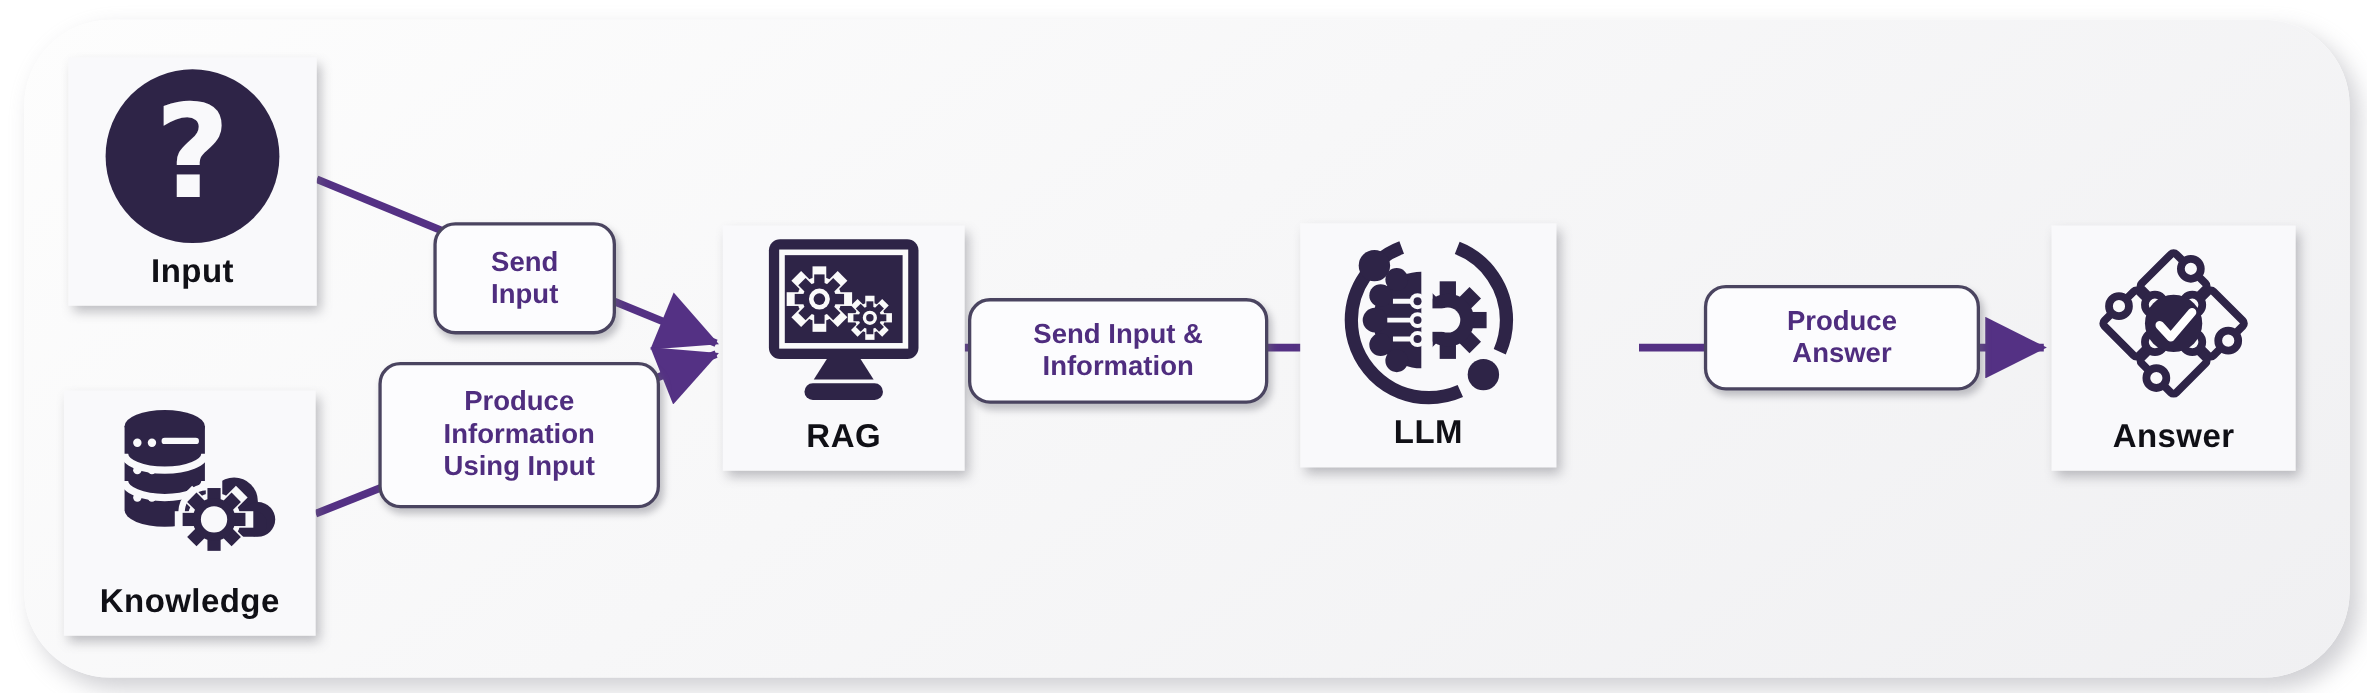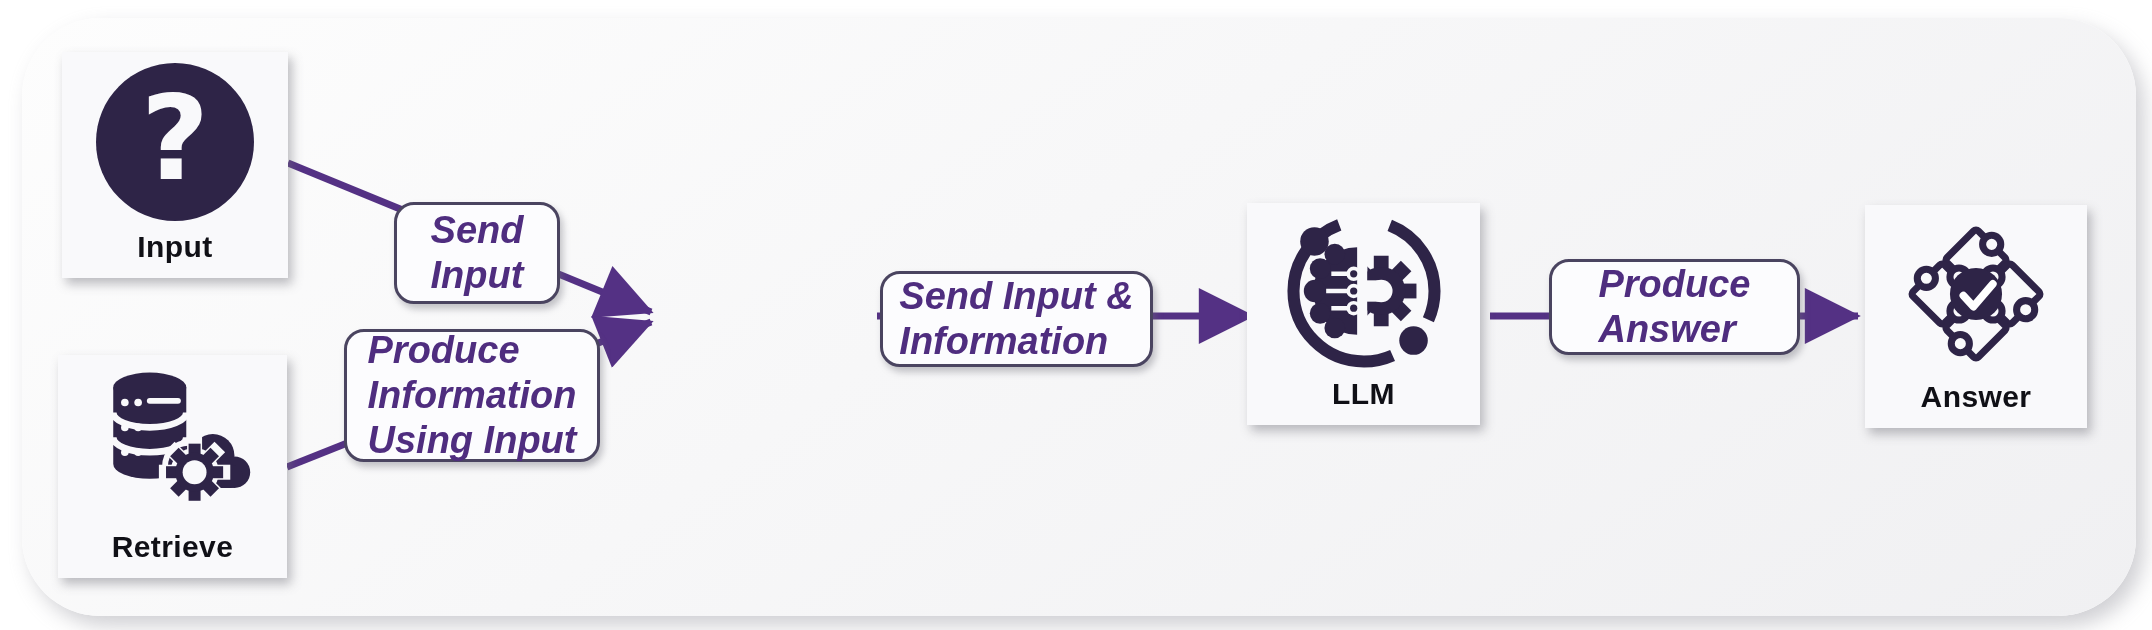--- a/index.html
+++ b/index.html
@@ -31,22 +31,22 @@
     color:#f9f9fb;font-size:118px;font-weight:bold;line-height:1;
     font-family:"DejaVu Sans",sans-serif;transform:translateY(-4px);
   }
   .pill{
     position:absolute;z-index:3;background:#fcfcfe;
     border:3px solid #4a4460;border-radius:20px;
     box-shadow:3px 5px 7px rgba(110,110,120,.4);
     display:flex;align-items:center;justify-content:center;
   }
   .pill span{
-    color:#4f2d7f;font-weight:bold;font-size:38px;line-height:1.18;
-    white-space:pre-line;font-style:italic;
+    color:#4f2d7f;font-weight:bold;font-size:25px;line-height:1.18;
+    text-align:center;white-space:pre-line;
   }
 </style>
 </head>
 <body>
 
 <div class="stage">
   <div class="flow-container"></div>
 
   <svg class="arrows" width="2152" height="630" viewBox="0 0 2152 630">
     <defs>
@@ -104,25 +104,44 @@
         <circle cx="59" cy="63" r="12" fill="#2e2447"></circle>
           <circle cx="74" cy="57" r="13" fill="#2e2447"></circle>
         <circle cx="87" cy="67" r="9.5" fill="#2e2447"></circle>
           <rect x="52" y="62.5" width="40" height="14" rx="7" fill="#2e2447"></rect>
 
         <use href="#gearShape" transform="translate(63,67) scale(2.15)" fill="#f9f9fb"></use>
         <use href="#gearShape" transform="translate(63,67) scale(1.72)" fill="#2e2447"></use>
         <circle cx="63" cy="67" r="7.2" fill="#f9f9fb"></circle>
       </svg>
     </div>
-    <div class="node-label">Retrieve</div>
-  </div>
-
-
-  <div class="node" style="left:1247px;top:203px;width:233px;height:222px">
+    <div class="node-label">Knowledge</div>
+  </div>
+
+  <div class="node" style="left:657px;top:205px;width:220px;height:223px">
+    <div class="icon-wrap">
+      <svg width="170" height="170" viewBox="0 0 100 100">
+        <rect x="10" y="5" width="80" height="64" rx="6" fill="#2e2447"></rect>
+        <rect x="17" y="12" width="66" height="50" fill="#2e2447" stroke="#fafafa" stroke-width="3"></rect>
+        <use href="#gearShape" transform="translate(37,37) scale(1.75)" fill="#fafafa"></use>
+        <use href="#gearShape" transform="translate(37,37) scale(1.32)" fill="#2e2447"></use>
+        <circle cx="37" cy="37" r="5.6" fill="#fafafa"></circle>
+          <circle cx="37" cy="37" r="3.1" fill="#2e2447"></circle>
+        <use href="#gearShape" transform="translate(64,47) scale(1.18)" fill="#fafafa"></use>
+        <use href="#gearShape" transform="translate(64,47) scale(0.88)" fill="#2e2447"></use>
+        <circle cx="64" cy="47" r="3.8" fill="#fafafa"></circle>
+          <circle cx="64" cy="47" r="2" fill="#2e2447"></circle>
+        <path d="M41,69 h18 l7,11 h-32 z" fill="#2e2447"></path>
+        <rect x="29" y="82" width="42" height="9" rx="4.5" fill="#2e2447"></rect>
+      </svg>
+    </div>
+    <div class="node-label">RAG</div>
+  </div>
+
+  <div class="node" style="left:1182px;top:203px;width:233px;height:222px">
     <div class="icon-wrap">
       <svg width="172" height="172" viewBox="0 0 100 100">
         <defs>
             <clipPath id="halfClip">
               <rect x="52" y="26" width="30" height="48"></rect>
             </clipPath>
           </defs>
         <circle cx="50" cy="50" r="41" fill="none" stroke="#2e2447" stroke-width="7" stroke-dasharray="17.2 30 131 30 49.4"></circle>
         <circle cx="21.2" cy="21.2" r="8.3" fill="#2e2447"></circle>
         <circle cx="78.8" cy="78.8" r="8.3" fill="#2e2447"></circle>

